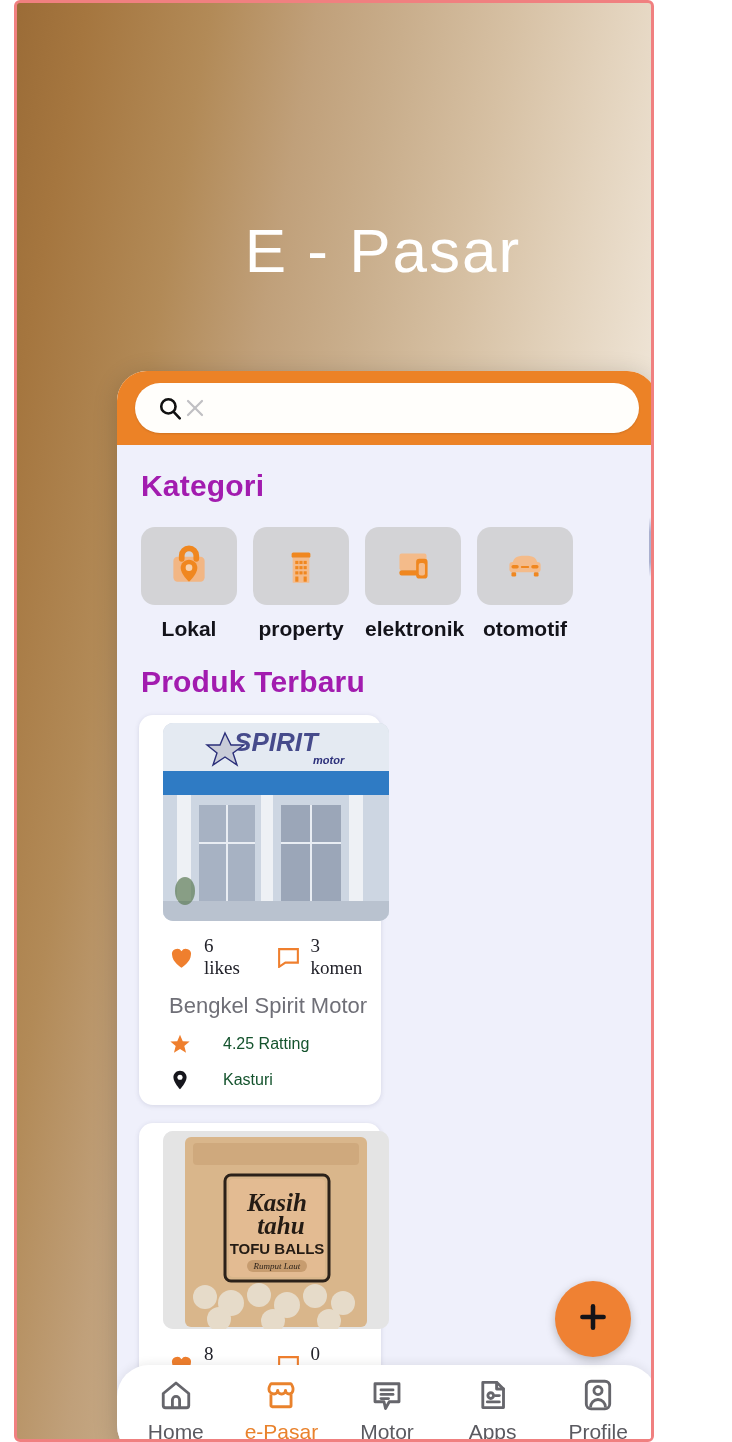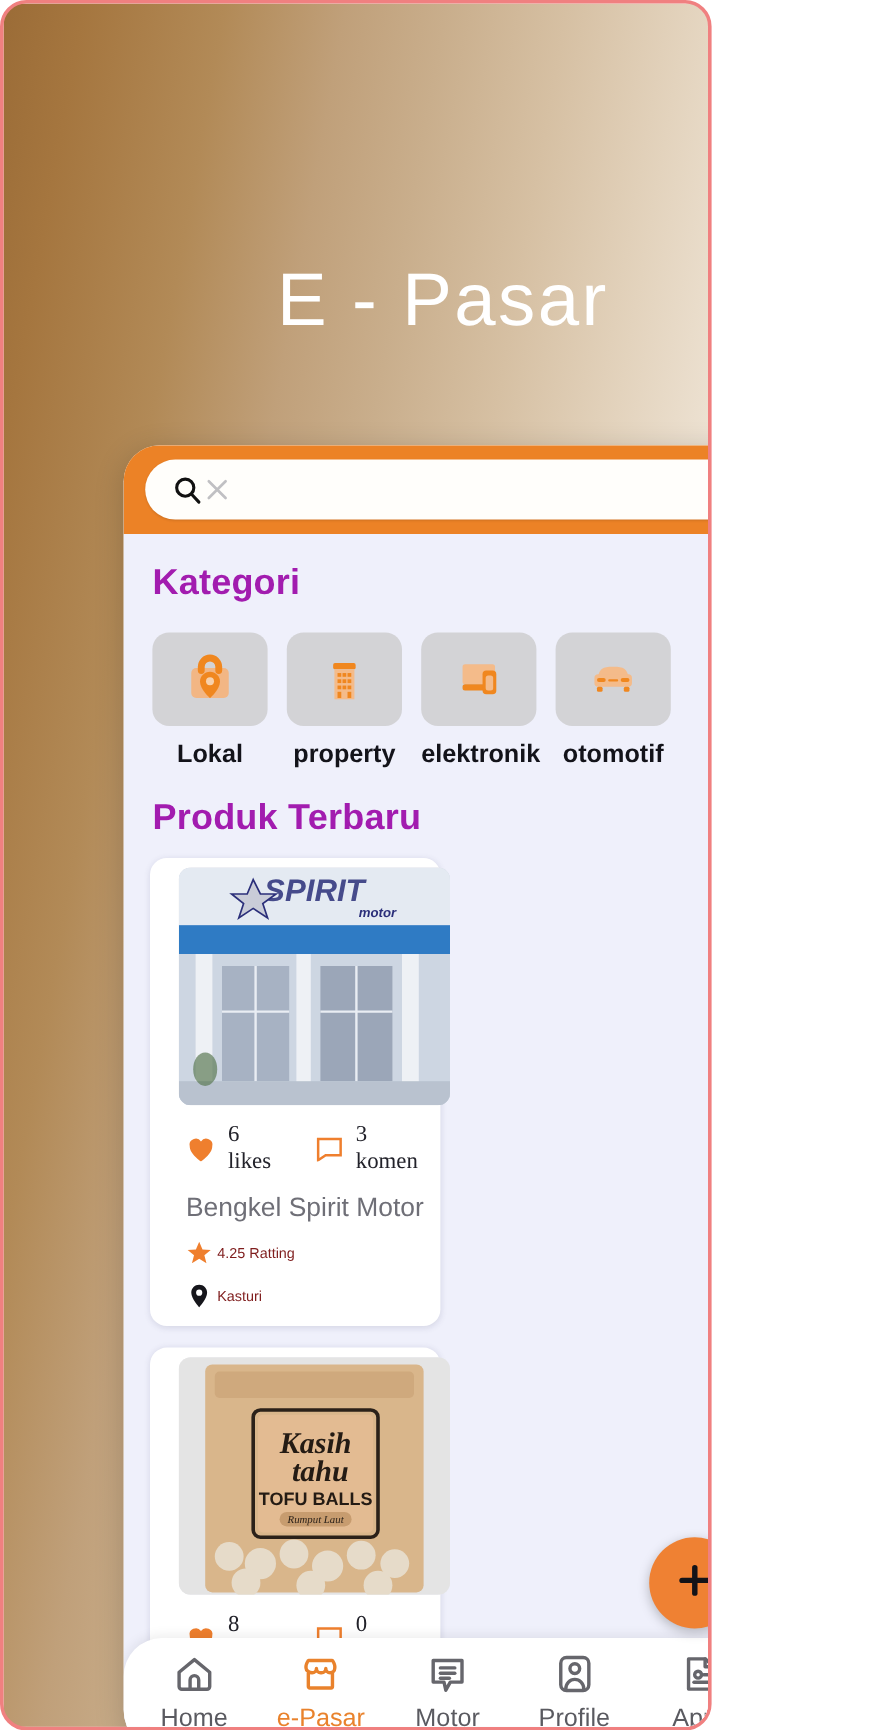--- a/index.html
+++ b/index.html
@@ -6,36 +6,37 @@
 
   html, body {
     width: 732px;
     height: 1442px;
     overflow: hidden;
     font-family: "Liberation Sans", sans-serif;
   }
 
   #screen {
     position: relative;
-    width: 593px;
+    width: 640px;
     height: 1442px;
     background: linear-gradient(100deg,
         #9b6c37 0%,
         #a5763f 8%,
         #b28a57 22%,
         #c0a07a 34%,
         #c9ae8c 44%,
         #d6c0a3 56%,
         #e3d3bd 68%,
         #efe5d7 80%,
         #f8f3ec 90%,
         #fdfbf8 100%);
     border: 3px solid #f08080;
-    border-radius: 22px;
-    overflow: hidden;
+    border-radius: 6px;
+    overflow: hidden;
+    margin-left: 14px;
   }
 
   
   .app-title {
     position: absolute;
     top: 212px;
     left: 0;
     width: 732px;
     text-align: center;
     font-size: 62px;
@@ -172,24 +173,24 @@
   .card-name {
     padding: 14px 6px 0 6px;
     font-size: 22px;
     color: #6f6f77;
     white-space: nowrap;
     overflow: hidden;
   }
   .info-row {
     display: flex;
     align-items: center;
-    gap: 4px;
+    gap: 32px;
     padding: 14px 6px 0 6px;
-    font-size: 12px;
-    color: #7f1d1d;
+    font-size: 16px;
+    color: #14532d;
   }
   .info-row .ic { width: 22px; height: 22px; flex: 0 0 22px; }
 
   
   .fab {
     position: absolute;
     right: 26px;
     bottom: 104px;
     width: 76px; height: 76px;
     border-radius: 50%;
@@ -485,37 +486,37 @@
             <line x1="8" y1="8.6" x2="16" y2="8.6"></line>
             <line x1="8" y1="11.6" x2="16" y2="11.6"></line>
             <line x1="8" y1="14.4" x2="13" y2="14.4"></line>
           </svg>
         </span>
         <div class="nav-label">Motor</div>
       </div>
 
       <div class="nav-item">
         <span>
-          <svg viewBox="0 0 24 24" fill="none" stroke="#66666c" stroke-width="1.9" stroke-linejoin="round">
-            <rect x="4.2" y="2.8" width="15.6" height="18.4" rx="3.2"></rect>
-            <circle cx="12" cy="9" r="2.7"></circle>
-            <path d="M7 20.4c0-3.2 2.3-5.4 5-5.4s5 2.2 5 5.4"></path>
-          </svg>
-        </span>
-        <div class="nav-label">Profile</div>
-      </div>
-
-      <div class="nav-item">
-        <span>
           <svg viewBox="0 0 24 24" fill="none" stroke="#66666c" stroke-width="1.9" stroke-linecap="round" stroke-linejoin="round">
             <path d="M5.2 3.6h9.4L19 8v12.4H5.2z"></path>
             <path d="M14.4 3.6V8H19"></path>
             <circle cx="10.5" cy="12.4" r="1.9"></circle>
             <line x1="13.6" y1="12.4" x2="16.2" y2="12.4"></line>
             <line x1="8.2" y1="16.6" x2="16.2" y2="16.6"></line>
           </svg>
         </span>
         <div class="nav-label">Apps</div>
       </div>
 
+      <div class="nav-item">
+        <span>
+          <svg viewBox="0 0 24 24" fill="none" stroke="#66666c" stroke-width="1.9" stroke-linejoin="round">
+            <rect x="4.2" y="2.8" width="15.6" height="18.4" rx="3.2"></rect>
+            <circle cx="12" cy="9" r="2.7"></circle>
+            <path d="M7 20.4c0-3.2 2.3-5.4 5-5.4s5 2.2 5 5.4"></path>
+          </svg>
+        </span>
+        <div class="nav-label">Profile</div>
+      </div>
+
     </div>
   </div>
 </div>
 
 </body></html>

